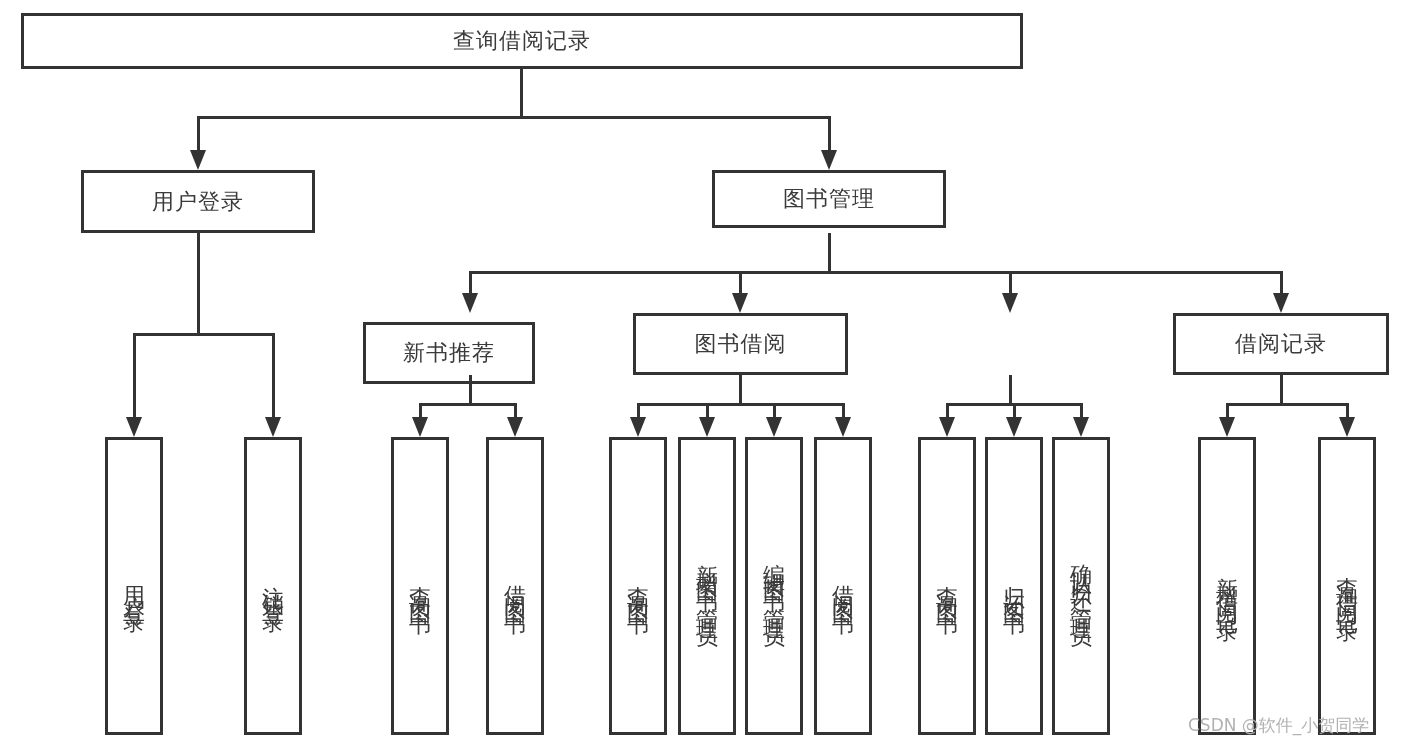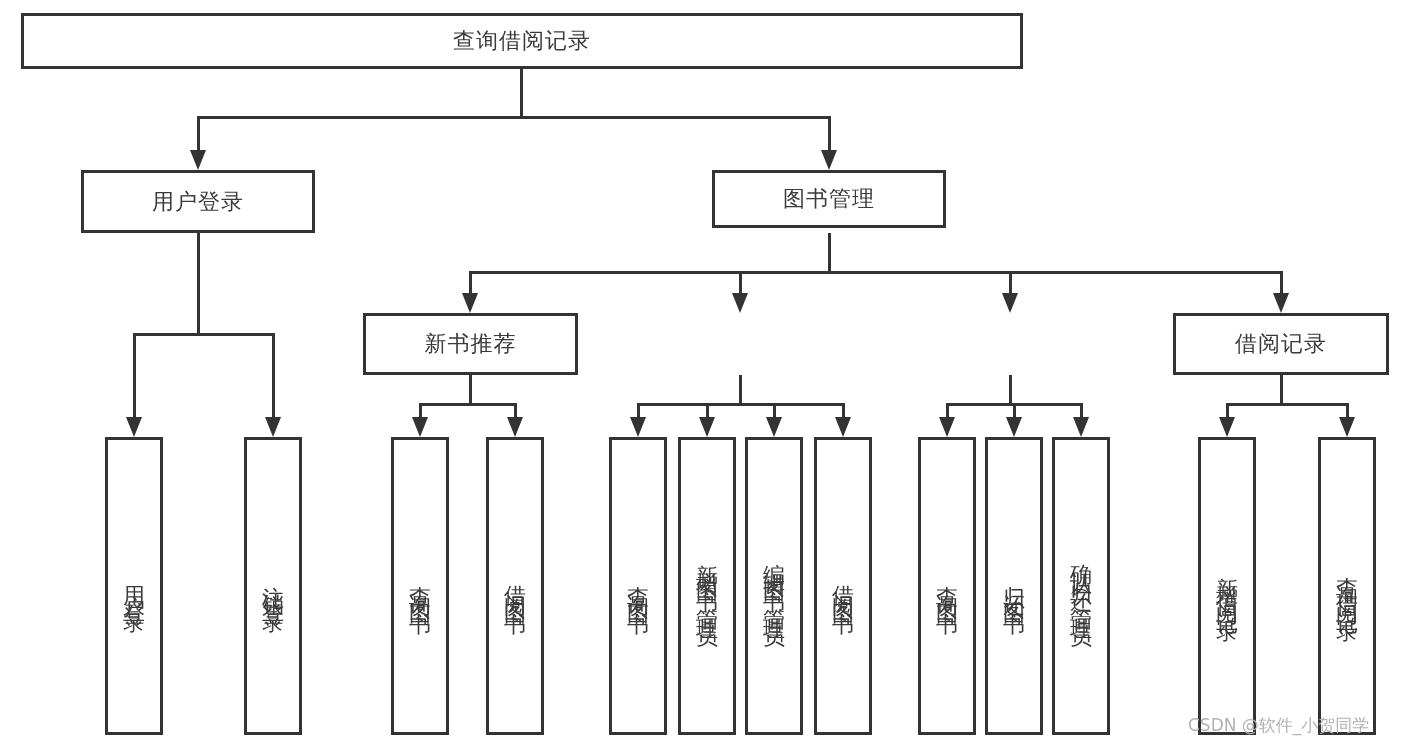--- a/index.html
+++ b/index.html
@@ -81,21 +81,22 @@
   <div class="hl" style="left:469px;top:271px;width:814px"></div>
   <div class="vl" style="left:469px;top:271px;height:24px"></div>
   <div class="ar" style="left:462px;top:293px"></div>
   <div class="vl" style="left:739px;top:271px;height:24px"></div>
   <div class="ar" style="left:732px;top:293px"></div>
   <div class="vl" style="left:1009px;top:271px;height:24px"></div>
   <div class="ar" style="left:1002px;top:293px"></div>
   <div class="vl" style="left:1280px;top:271px;height:24px"></div>
   <div class="ar" style="left:1273px;top:293px"></div>
 
-  <div class="box" style="left:363px;top:313px;width:215px;height:62px">新书推荐</div>
+  <div class="box" style="left:363px;top:322px;width:172px;height:62px">新书推荐</div>
+  <div class="box" style="left:633px;top:313px;width:215px;height:62px">图书借阅</div>
   <div class="box" style="left:1173px;top:313px;width:216px;height:62px">借阅记录</div>
 
   <div class="vl" style="left:469px;top:375px;height:30px"></div>
   <div class="hl" style="left:419px;top:403px;width:98px"></div>
   <div class="vl" style="left:419px;top:403px;height:16px"></div>
   <div class="ar" style="left:412px;top:417px"></div>
   <div class="vl" style="left:514px;top:403px;height:16px"></div>
   <div class="ar" style="left:507px;top:417px"></div>
 
   <div class="vl" style="left:739px;top:375px;height:30px"></div>

